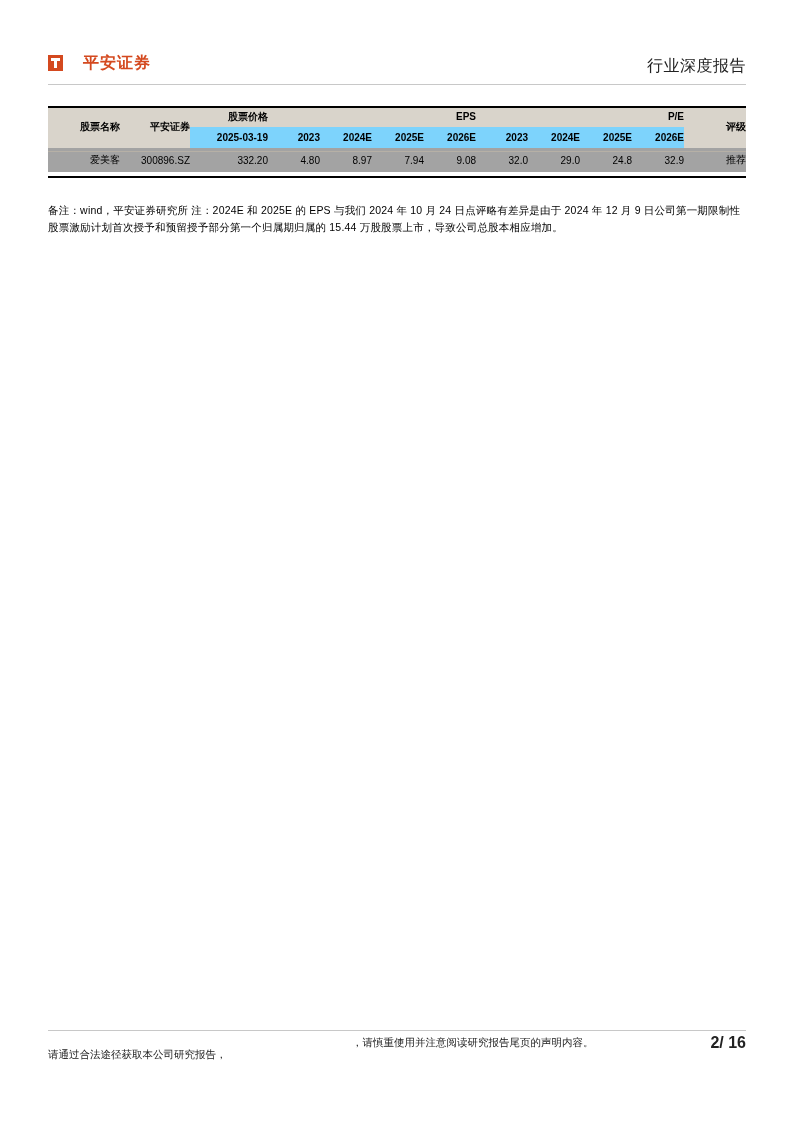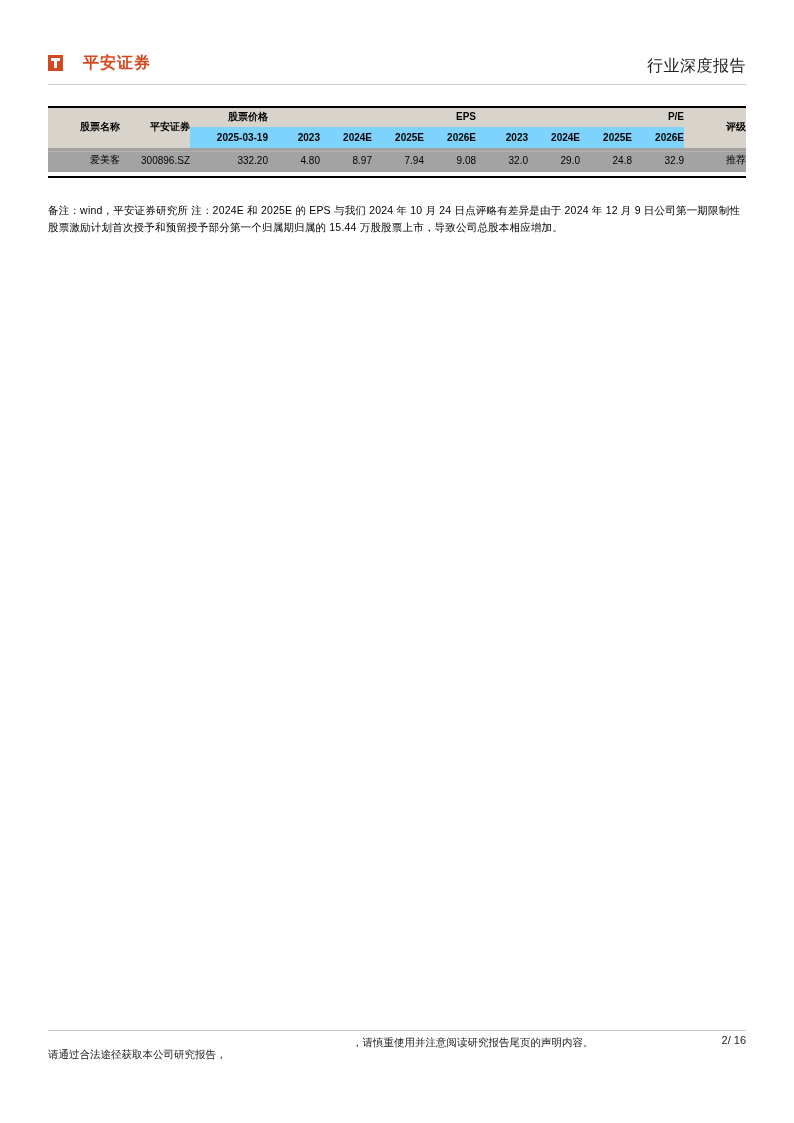--- a/index.html
+++ b/index.html
@@ -188,22 +188,23 @@
   }
   .footer-center {
     position: absolute;
     left: 304px;
     top: 0;
   }
   .footer-right {
     position: absolute;
     right: 0;
     top: -2px;
-    font-size: 11px;
+    font-size: 16px;
     color: #222222;
+    font-weight: bold;
   }
 </style>
 </head>
 <body>
 
 <div class="page">
 
   <div class="header">
     <div class="brand">
       <span class="brand-mark"></span>

